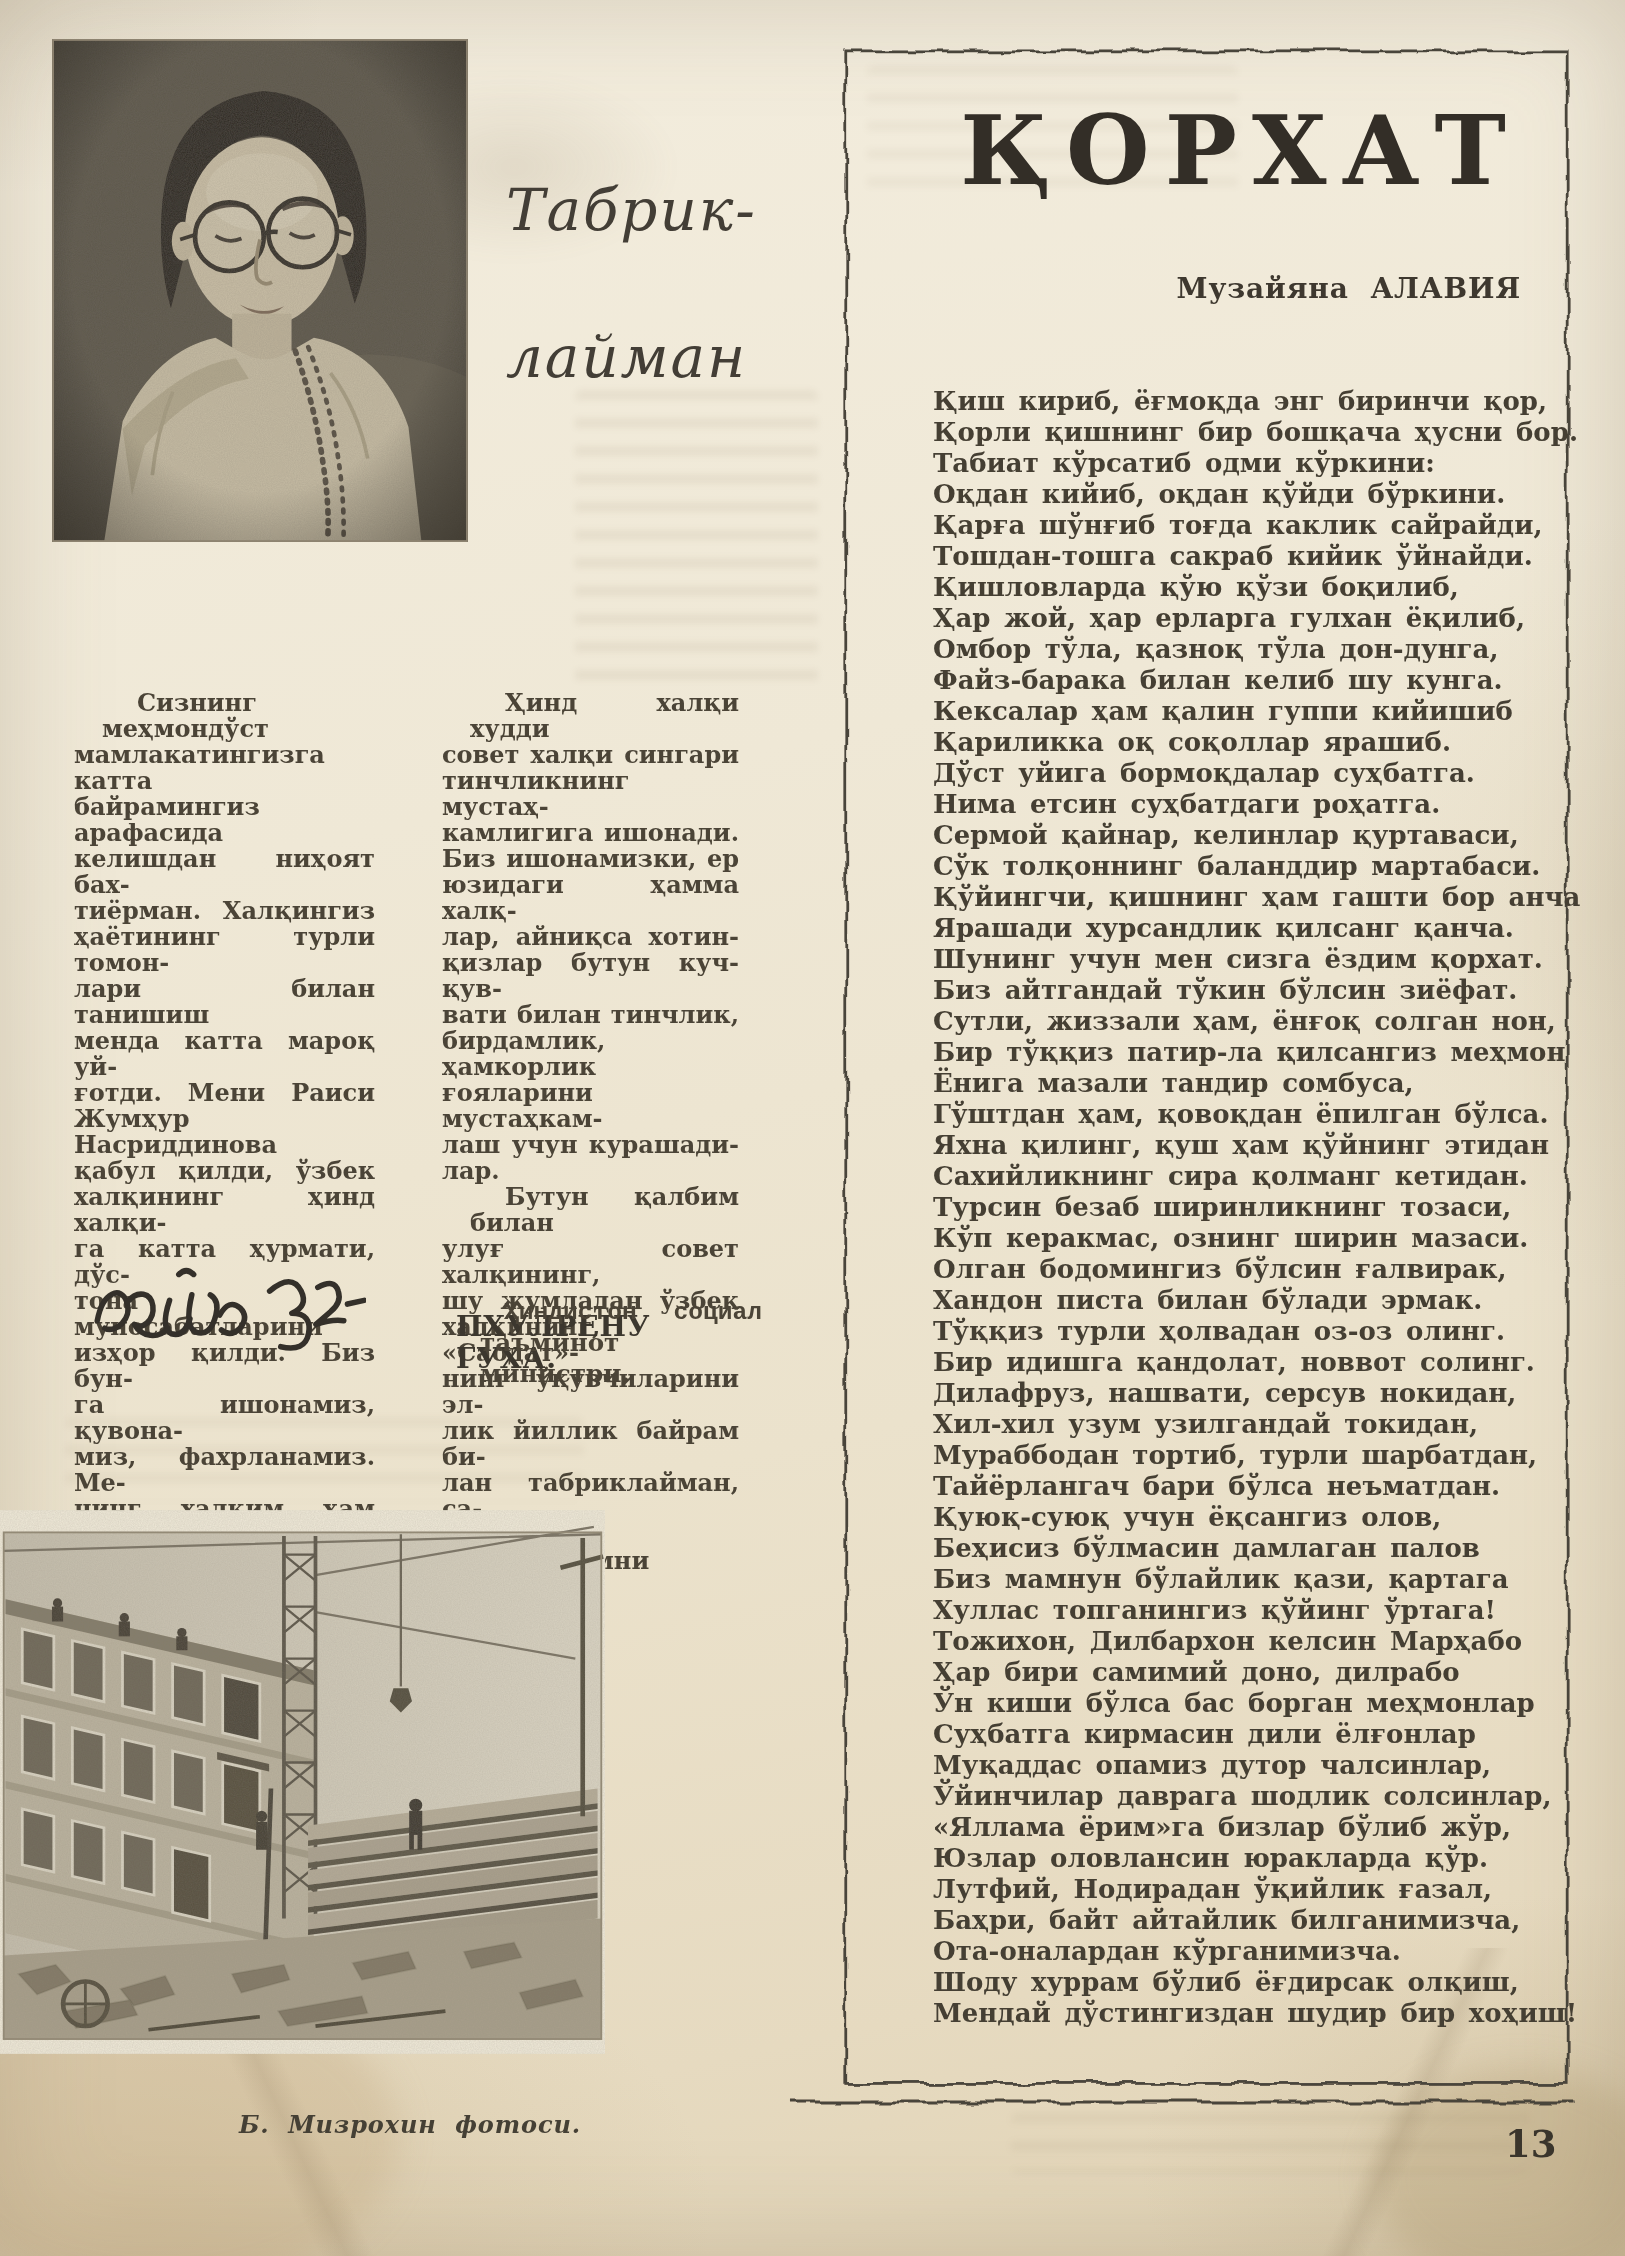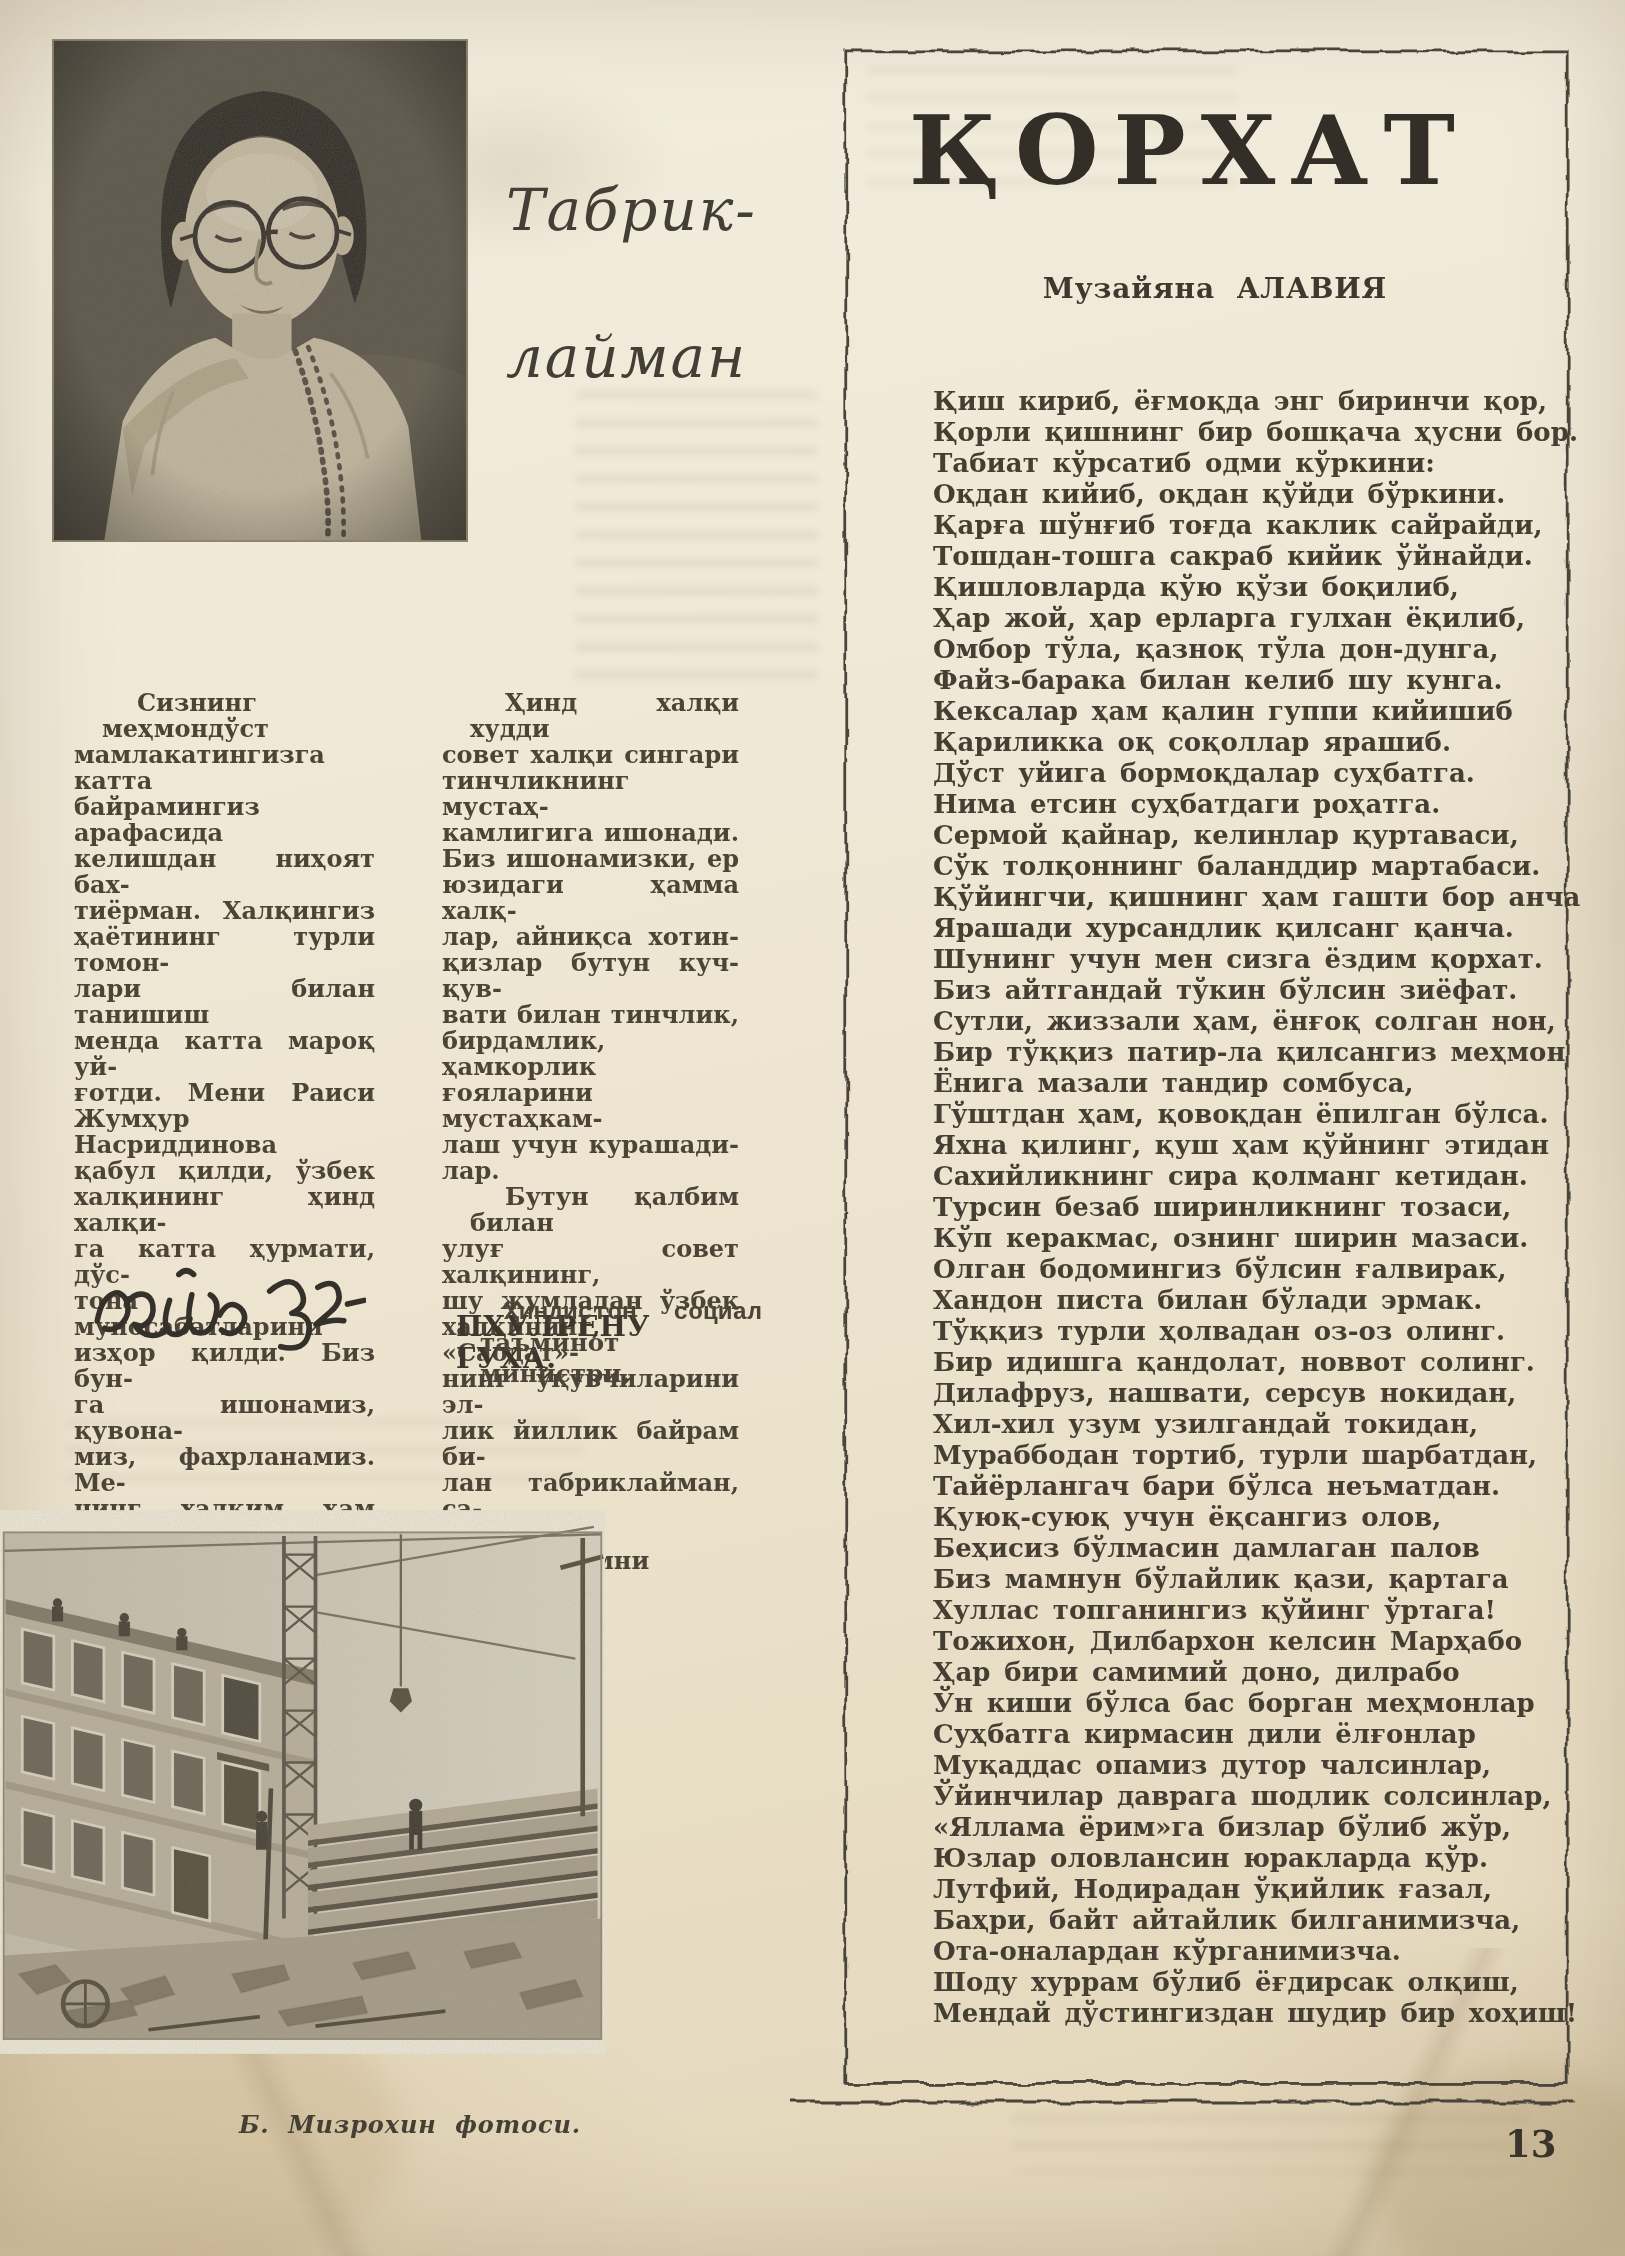--- a/index.html
+++ b/index.html
@@ -15,21 +15,21 @@
   .abs{position:absolute;}
   
   .gr-title{font-style:italic;font-size:58px;color:#433e36;letter-spacing:1.9px;font-weight:500;}
   .pcol .pline{font:700 24px/26px "DejaVu Serif",serif;color:#4b4437;text-align:justify;text-align-last:justify;word-spacing:1.4px;}
   .pcol > div:last-child{text-align-last:left;}
   .pcol > div:first-child{text-indent:35px;margin-left:28px;}
   .author-name{font:700 28px/32px "DejaVu Serif",serif;color:#3c372e;text-align:justify;text-align-last:justify;letter-spacing:0.9px;}
   .author-role{font:700 24.6px/31px "DejaVu Serif",serif;color:#4b4437;text-align:justify;text-align-last:justify;}
   .photo-caption{font:700 24px/28px "DejaVu Serif",serif;color:#454035;letter-spacing:0.9px;word-spacing:9.3px;text-align:center;}
   
-  .poem-title{font:700 96px/102px "DejaVu Serif",serif;color:#332e27;letter-spacing:15px;text-align:left;}
+  .poem-title{font:700 96px/102px "DejaVu Serif",serif;color:#332e27;letter-spacing:15px;text-align:right;}
   .poem-author{font:700 28px/32px "DejaVu Serif",serif;color:#3e382f;letter-spacing:0.9px;word-spacing:11px;text-align:center;}
   .poem-lines .vline{font:700 26px/31px "DejaVu Serif",serif;color:#453f33;word-spacing:4.6px;white-space:nowrap;}
   .page-num{font:700 37px/37px "DejaVu Serif",serif;color:#3a352c;}
   
   .ghost-lines{background:repeating-linear-gradient(180deg,rgba(125,108,80,.20) 0 10.2px,transparent 10.2px 28px);filter:blur(3.7px);opacity:.45;border-radius:7.4px;}
   .ghost-blob{filter:blur(9.3px);opacity:.5;border-radius:40%;
     background:radial-gradient(closest-side,rgba(130,112,82,.30),rgba(130,112,82,.12) 60%,transparent);}
   .stain{filter:blur(16.7px);border-radius:50%;}
   .crease{background:linear-gradient(115deg,transparent 46%,rgba(120,100,70,.14) 50%,transparent 54%);}
 </style>
@@ -297,21 +297,21 @@
         </filter>
       </defs>
       <g filter="url(#wob)" stroke="#4a443b" fill="none">
         <rect x="72" y="20" width="778" height="2192" stroke-width="3"></rect>
         <path d="M14,2232 L858,2232" stroke-width="3"></path>
       </g>
     </svg>
   </div>
 
   <div class="abs poem-title" style="left:909px;top:100px;width:612px;">ҚОРХАТ</div>
-  <div class="abs poem-author" style="left:909px;top:273px;width:612px;">Музайяна АЛАВИЯ</div>
+  <div class="abs poem-author" style="left:909px;top:273px;width:612px;text-align:right;">Музайяна АЛАВИЯ</div>
   <div class="abs poem-lines" style="left:933px;top:386px;width:631px;">
       <div class="vline">Қиш кириб, ёғмоқда энг биринчи қор,</div>
       <div class="vline">Қорли қишнинг бир бошқача ҳусни бор.</div>
       <div class="vline">Табиат кўрсатиб одми кўркини:</div>
       <div class="vline">Оқдан кийиб, оқдан қўйди бўркини.</div>
       <div class="vline">Қарға шўнғиб тоғда каклик сайрайди,</div>
       <div class="vline">Тошдан-тошга сакраб кийик ўйнайди.</div>
       <div class="vline">Қишловларда қўю қўзи боқилиб,</div>
       <div class="vline">Ҳар жой, ҳар ерларга гулхан ёқилиб,</div>
       <div class="vline">Омбор тўла, қазноқ тўла дон-дунга,</div>

